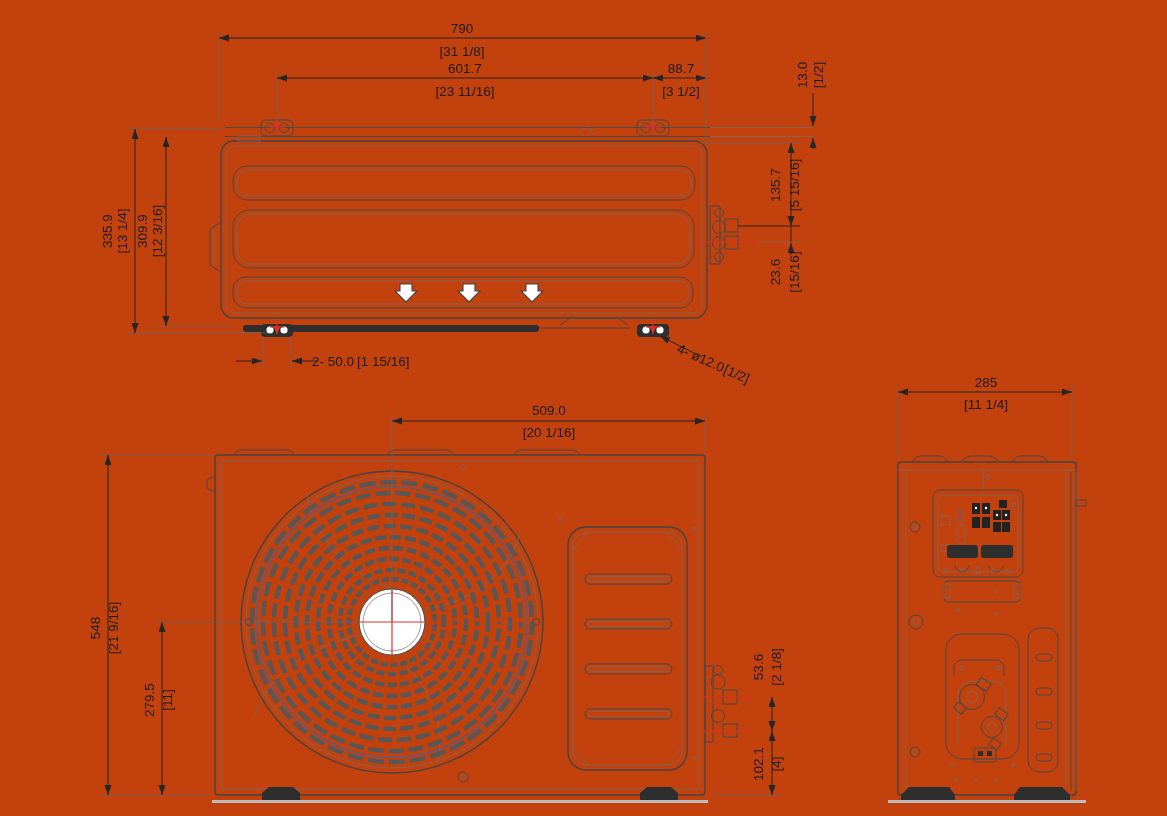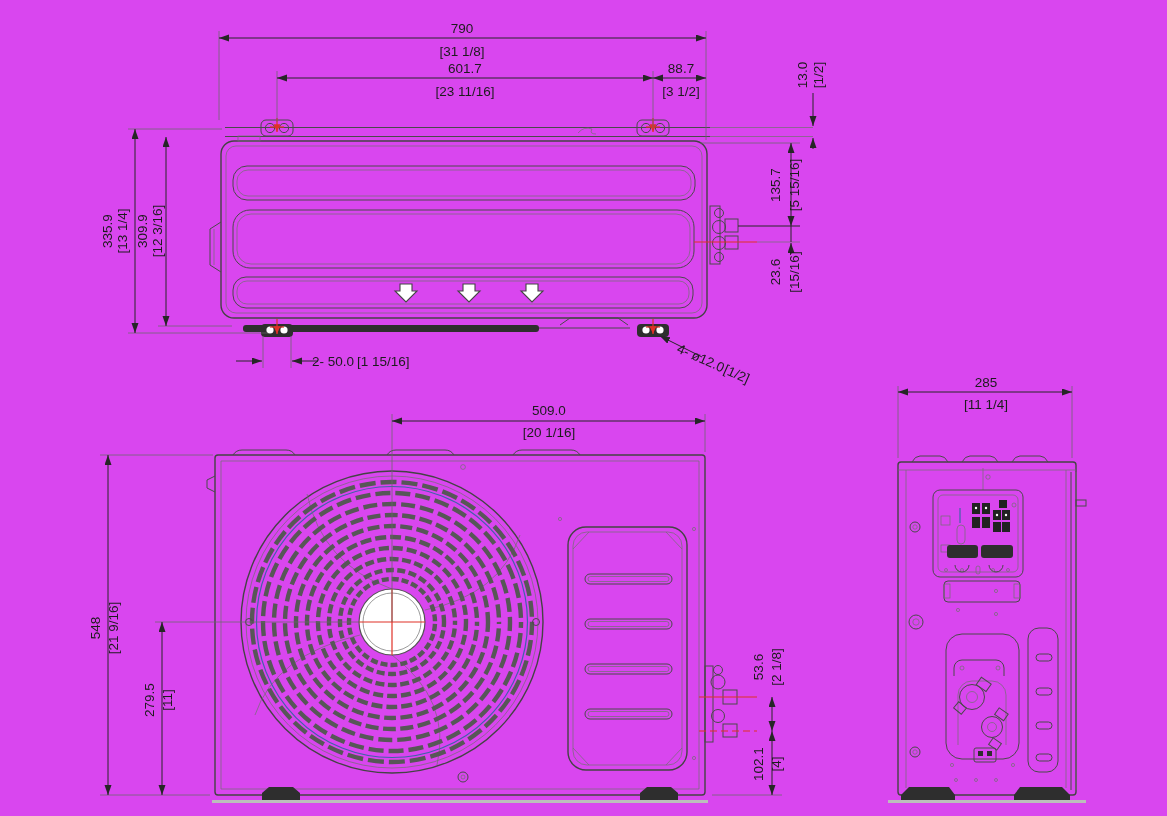--- a/index.html
+++ b/index.html
@@ -1,16 +1,16 @@
 <!DOCTYPE html>
 <html><head>
 <meta charset="utf-8">
 <style>
   html,body{margin:0;padding:0;background:#ffffff;}
-  .stage{position:relative;width:1167px;height:816px;background:#d946ef;overflow:hidden;}
+  .stage{position:relative;width:1167px;height:816px;background:#c2410c;overflow:hidden;}
   svg{display:block;}
   text{font-family:"Liberation Sans","DejaVu Sans",sans-serif;font-size:13.5px;fill:#1c1c1c;}
   .o {stroke:#444;stroke-width:1.4;fill:none;}
   .l {stroke:#4a4a4a;stroke-width:1;fill:none;}
   .t {stroke:#707070;stroke-width:.7;fill:none;}
   .d {stroke:#262626;stroke-width:1;fill:none;}
   .x {stroke:#6a6a6a;stroke-width:.75;fill:none;}
   .r {stroke:#e03127;stroke-width:1.2;fill:none;}
   .rd{stroke:#e03127;stroke-width:1.2;fill:none;stroke-dasharray:7 4;}
   .g {stroke:#bcbcbc;stroke-width:3;fill:none;}

